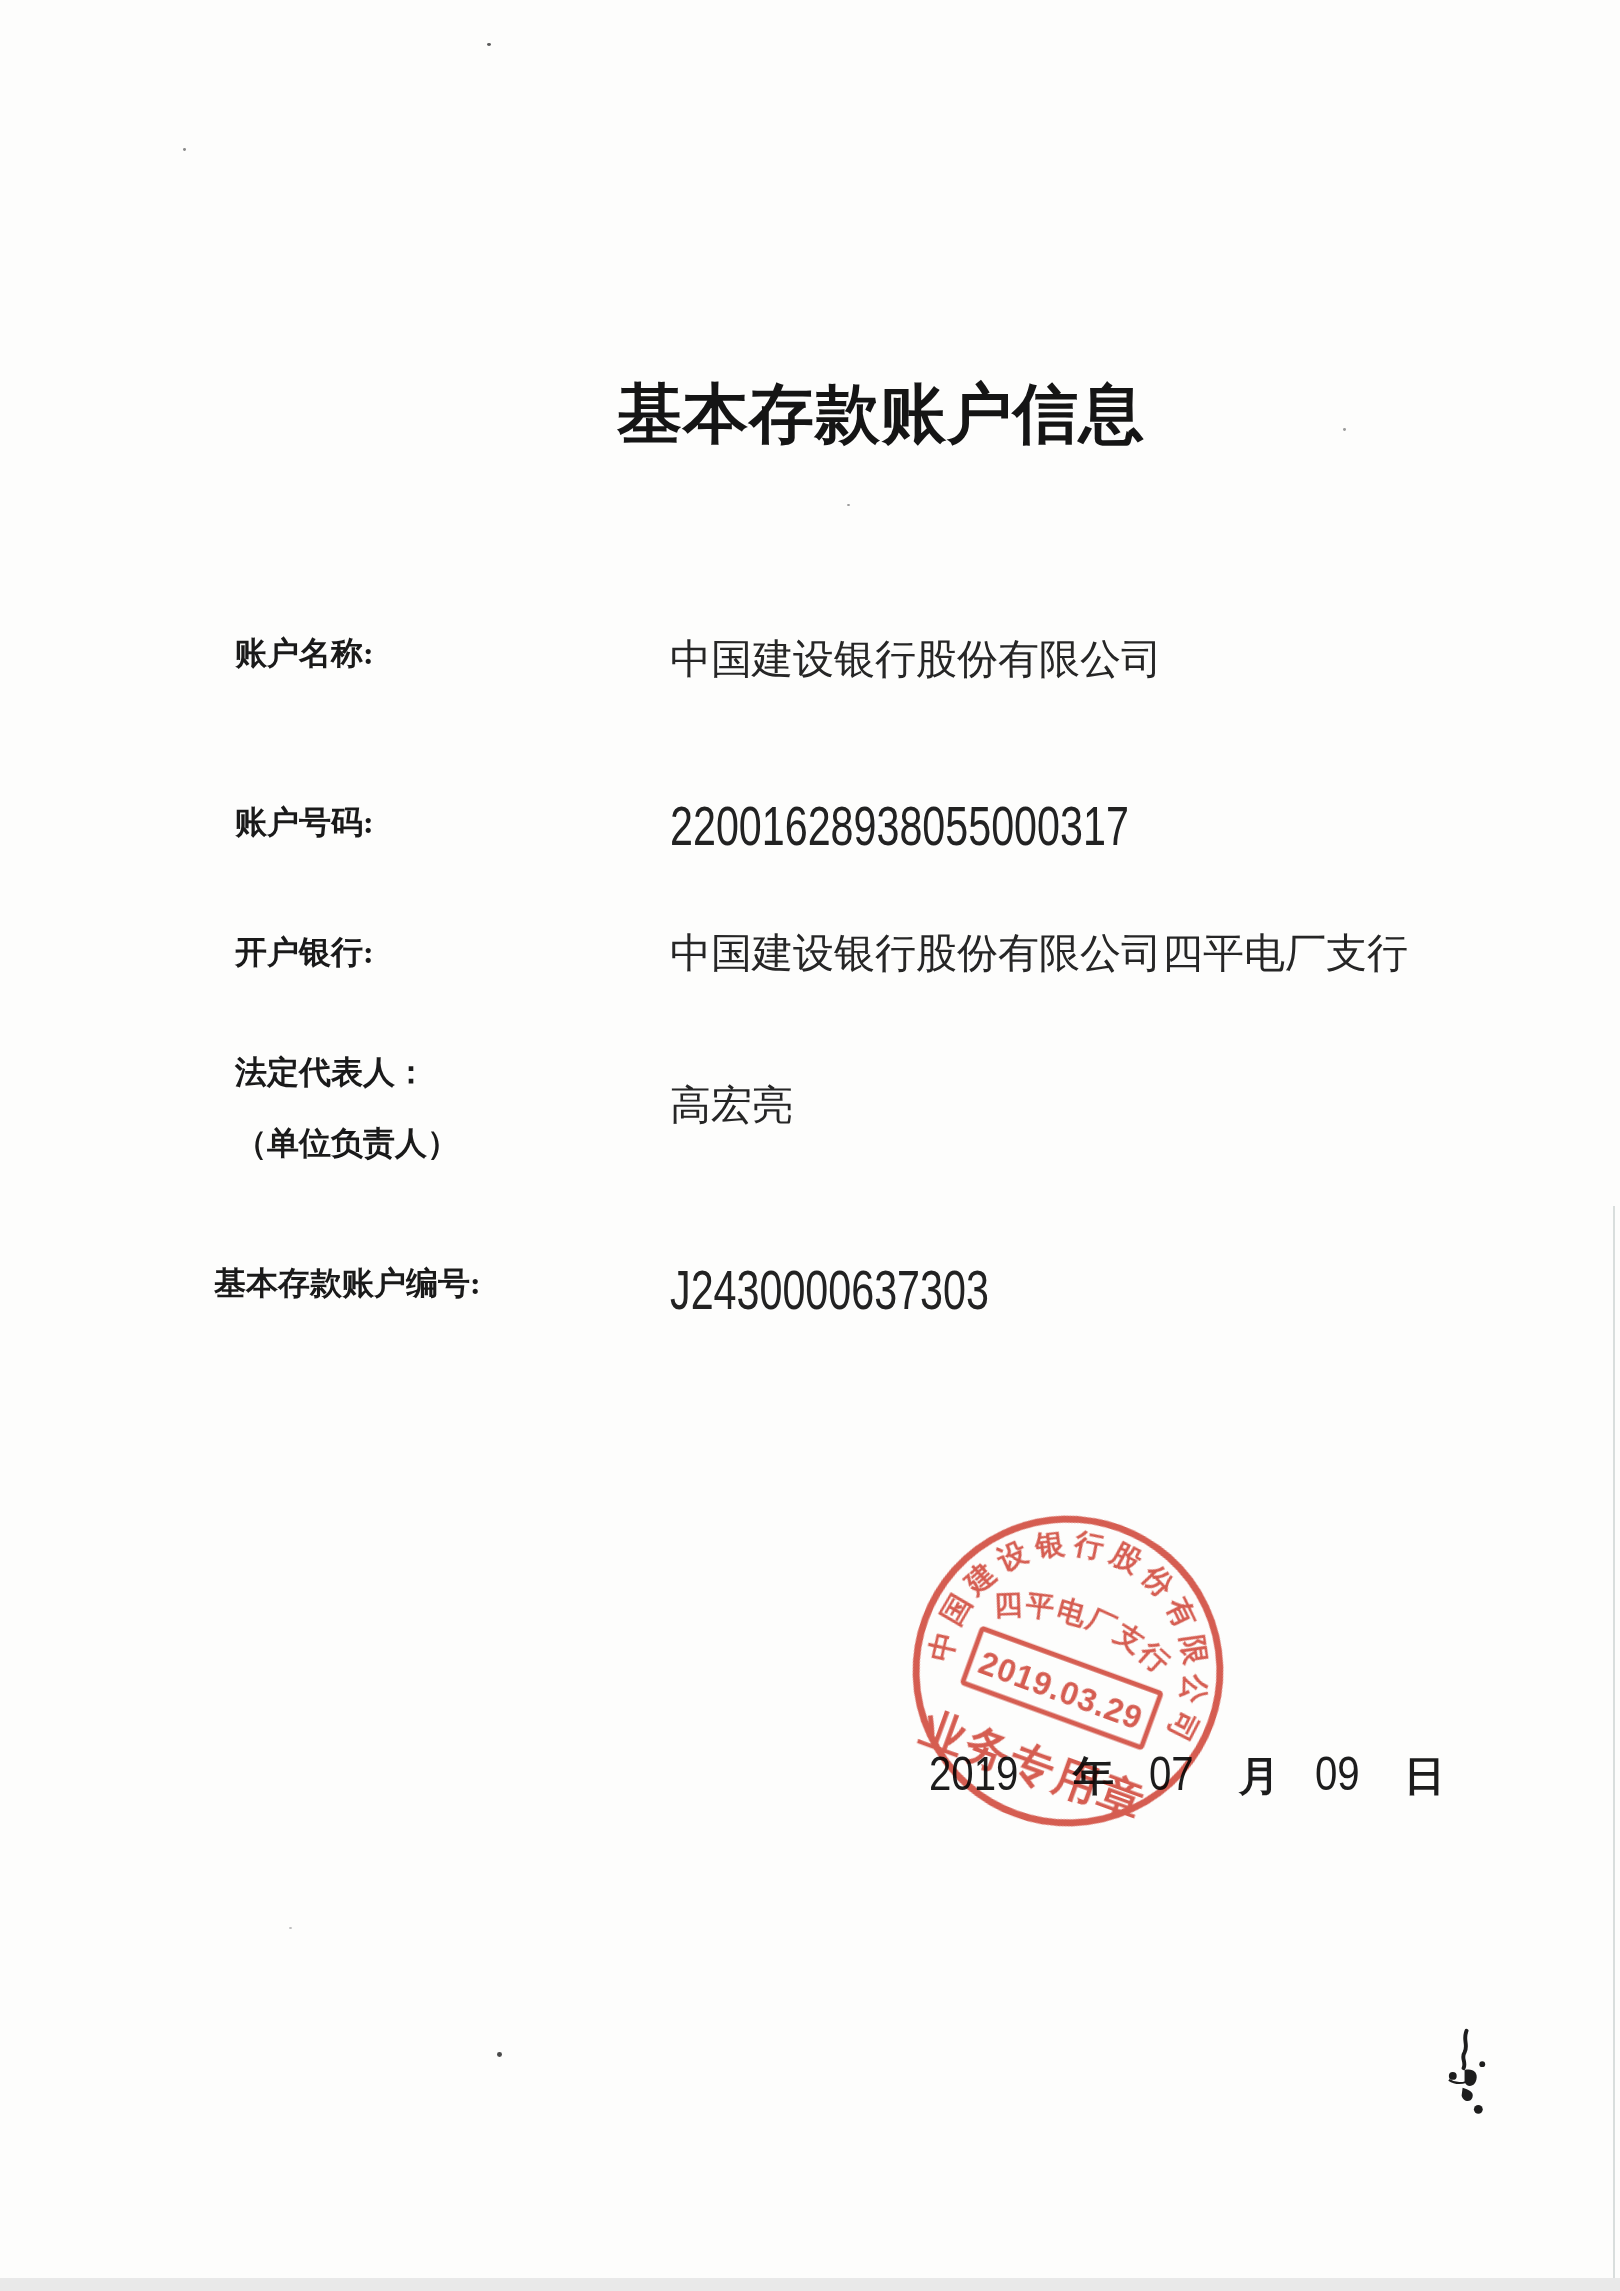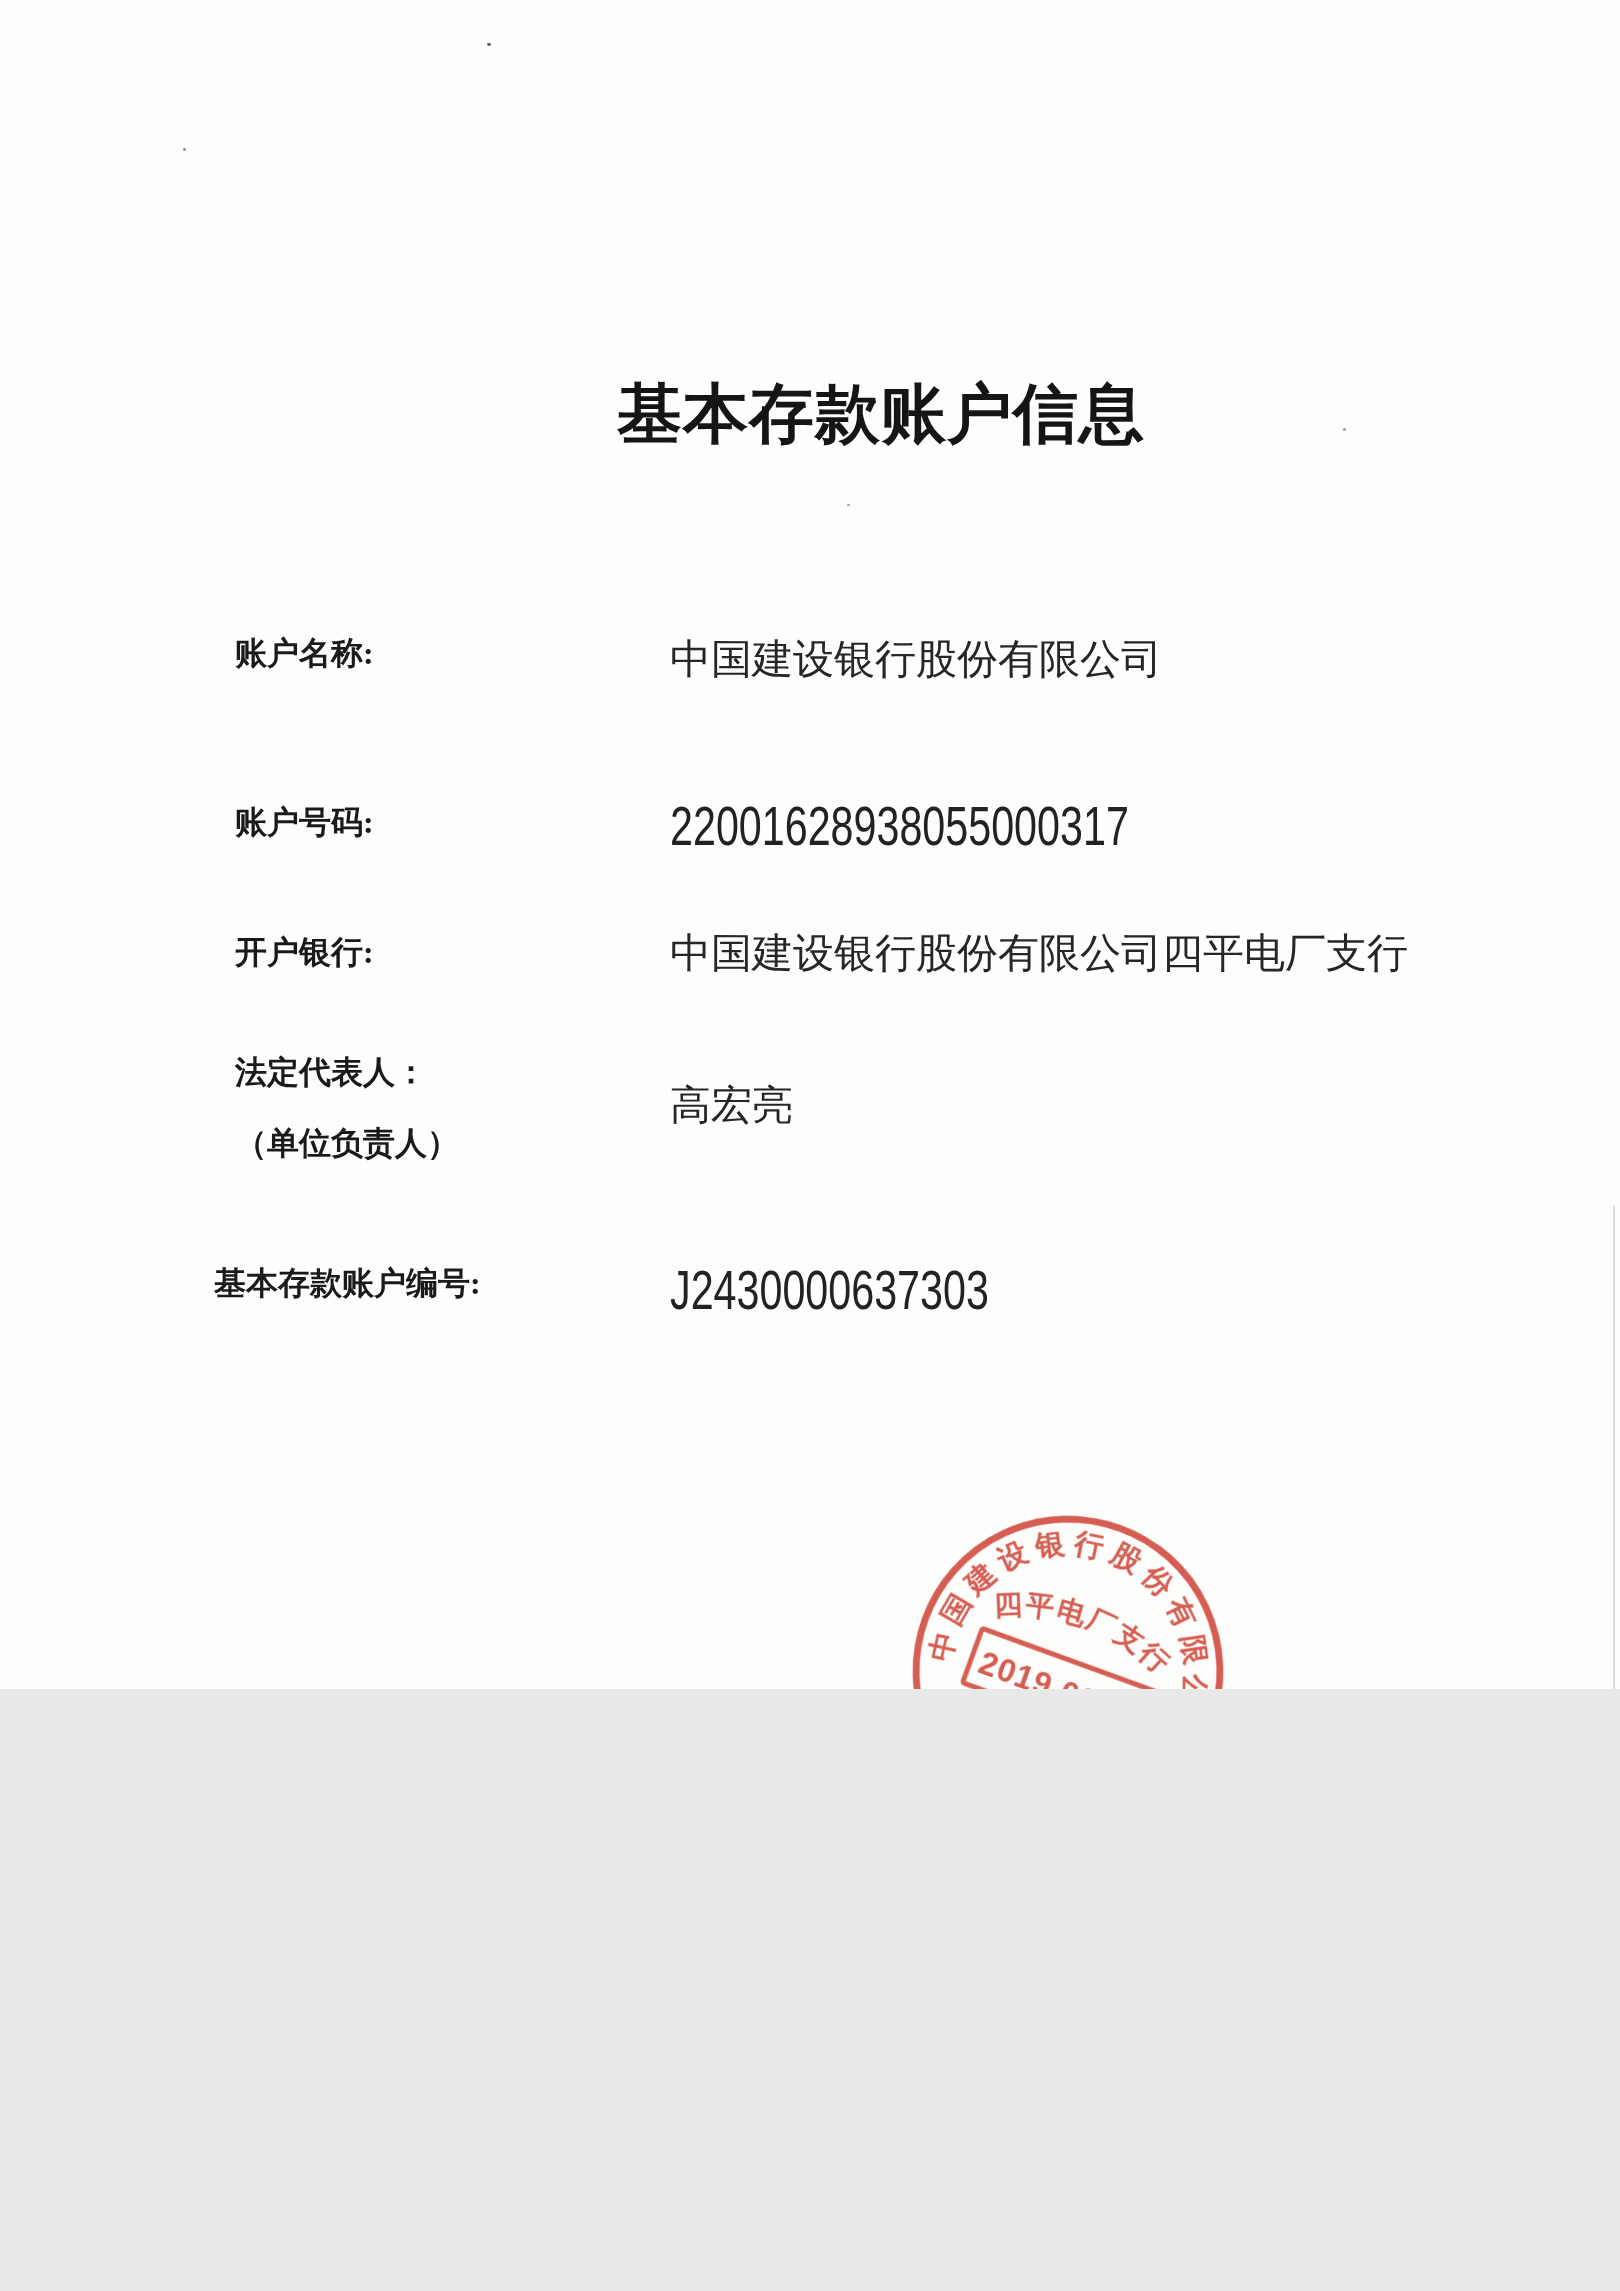--- a/index.html
+++ b/index.html
@@ -1,18 +1,18 @@
 <!DOCTYPE html>
 <html><head>
 <meta charset="utf-8">
 <style>
   html,body{margin:0;padding:0;background:#e9e9e9;}
   .page{
     position:relative;
-    width:1620px;height:1689px;
+    width:1620px;height:2278px;
     margin:0 auto;
     background:#fdfdfc;
     overflow:hidden;
     font-family:"Liberation Serif", serif;
     color:#1b1b1b;
   }
   
   .doc-title{
     position:absolute;
     left:617px;top:370px;

